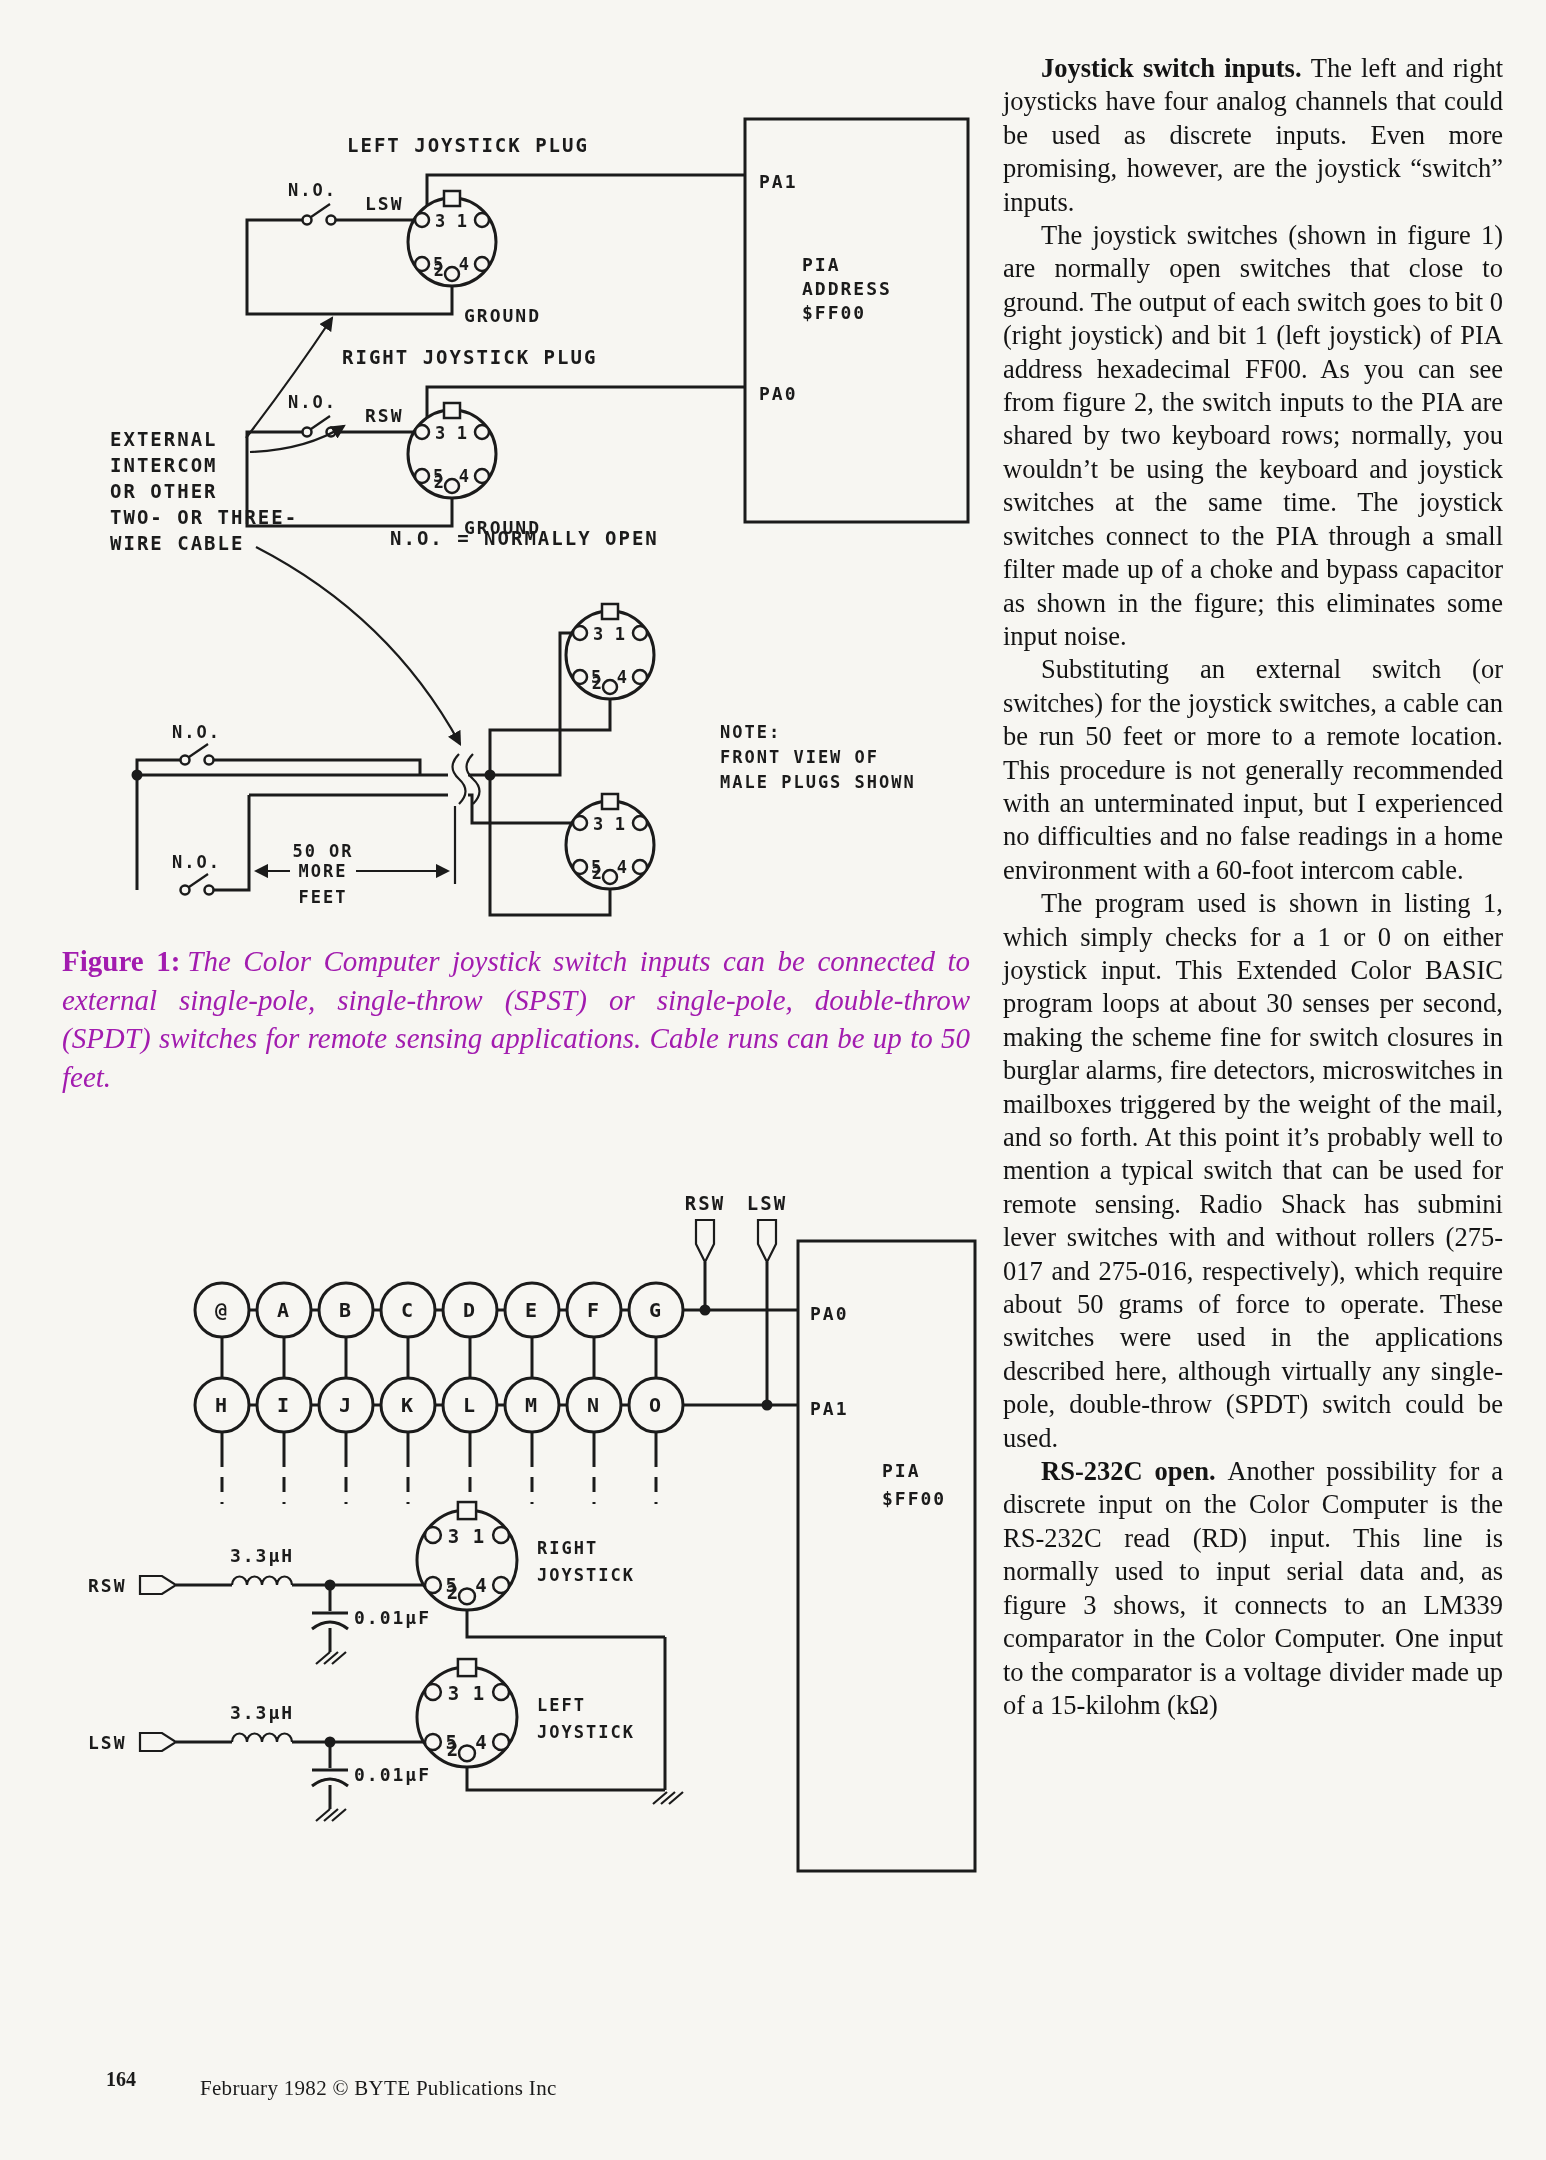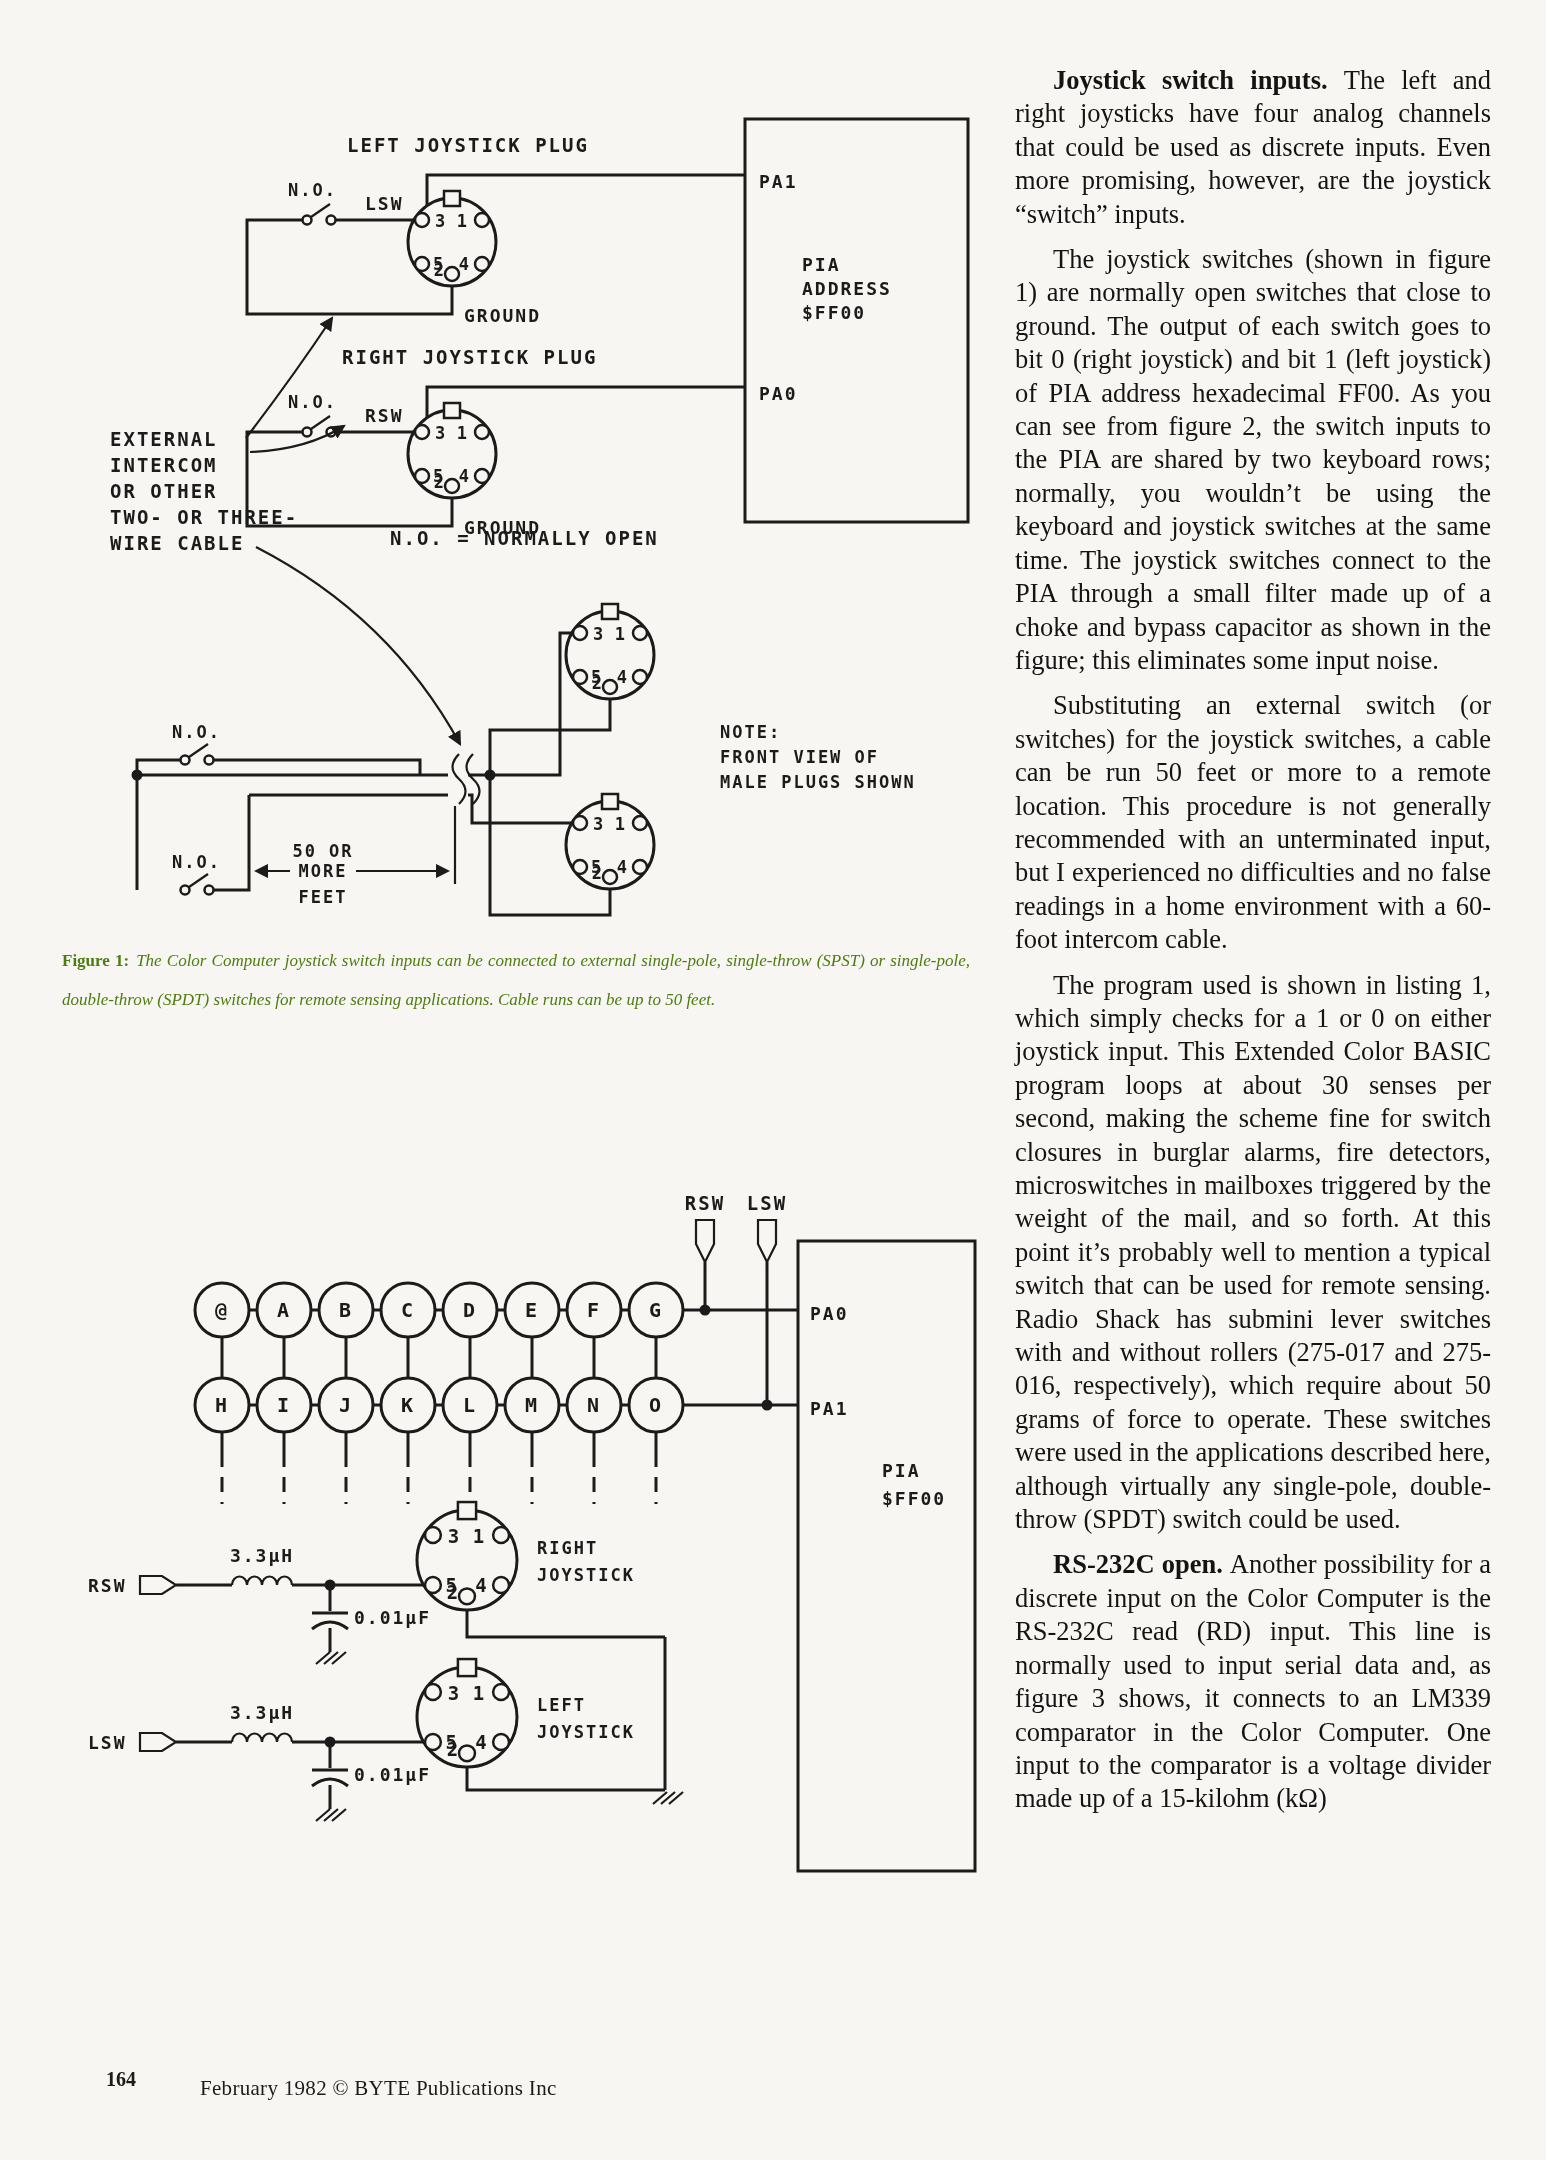--- a/index.html
+++ b/index.html
@@ -1,25 +1,25 @@
 <!DOCTYPE html>
 <html><head>
 <meta charset="utf-8">
 <style>
   html,body{margin:0;padding:0;background:#d8d6d2}
   .page{position:relative;width:1546px;height:2160px;background:#f7f6f2;overflow:hidden;
         font-family:"Liberation Serif",serif;color:#1b1b1b}
   
   .article{position:absolute;left:1003px;top:52px;width:500px;font-size:26.5px;
            line-height:33.4px;text-align:justify;color:#141414}
-  .article p{margin:12px;text-indent:38px}
+  .article p{margin:0;text-indent:38px}
   .article b{font-weight:700}
   
-  .caption{position:absolute;left:62px;width:908px;font-style:italic;font-size:17px;
-           line-height:38.5px;text-align:justify;color:#4d7c0f}
+  .caption{position:absolute;left:62px;width:908px;font-style:italic;font-size:29px;
+           line-height:38.5px;text-align:justify;color:#a21caf}
   .caption b{font-style:normal;font-weight:700;margin-right:7px}
   #fig1-caption{top:942px}
   #fig2-caption{top:1912px}
   
   .footer-num{position:absolute;left:106px;top:2068px;font-weight:700;font-size:20px}
   .footer-credit{position:absolute;left:200px;top:2076px;font-size:21px;letter-spacing:.3px}
   
   svg{position:absolute}
   .w{stroke:#1b1b1b;stroke-width:3;fill:none}
   .wf{stroke:#1b1b1b;stroke-width:2.5;fill:#f7f6f2}

